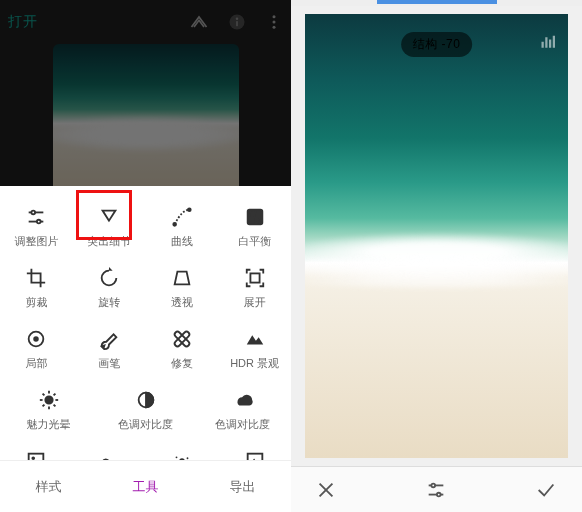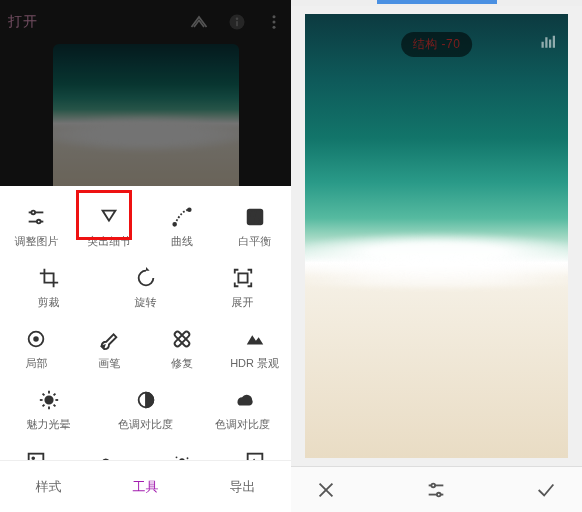--- a/index.html
+++ b/index.html
@@ -1,40 +1,40 @@
 <!DOCTYPE html>
 <html><head>
 <meta charset="utf-8">
 <style>
   * { margin: 0; padding: 0; box-sizing: border-box; }
   html, body { width: 582px; height: 512px; font-family: "PingFang SC", "Microsoft YaHei", sans-serif; background: #fff; }
   .root { display: flex; width: 582px; height: 512px; }
   
   .left { width: 291px; height: 512px; position: relative; background: #fff; }
   .left-top { height: 186px; background: #222; position: relative; }
-  .left-top-bar { height: 44px; display: flex; align-items: center; justify-content: space-between; padding: 0 8px; color: #f9a8d4; }
+  .left-top-bar { height: 44px; display: flex; align-items: center; justify-content: space-between; padding: 0 8px; color: #14b8a6; }
   .left-top-bar .lbl { font-size: 14px; letter-spacing: 1px; }
   .left-top-bar .r { display: flex; gap: 18px; align-items: center; }
   .left-img { position: absolute; left: 50%; transform: translateX(-50%); top: 44px; width: 186px; height: 142px; overflow: hidden; border-radius: 6px 6px 0 0; }
   .dimmer { position: absolute; inset: 0; background: rgba(0,0,0,0.55); }
   .grid { padding: 12px 0 0 0; }
   .row { display: flex; text-align: center; }
   .cell { flex: 1; display: flex; flex-direction: column; align-items: center; gap: 6px; padding: 8px 0 10px 0; position: relative; }
   .cell .ic { width: 22px; height: 22px; display: flex; align-items: center; justify-content: center; color: #333; }
   .cell .tx { font-size: 11px; color: #666; }
   .highlight { position: absolute; border: 3px solid #e11; pointer-events: none; }
   .bottom-tabs { position: absolute; bottom: 0; left: 0; right: 0; height: 52px; display: flex; border-top: 1px solid #eee; background: #fff; }
   .btab { flex: 1; display: flex; align-items: center; justify-content: center; font-size: 13px; color: #666; }
   .btab.active { color: #a21caf; }
   
   .right { width: 291px; height: 512px; position: relative; background: #f0f0f0; display: flex; flex-direction: column; }
   .right-top { height: 6px; background: #eee; position: relative; }
   .right-top .bluebar { position: absolute; top: 0; left: 50%; transform: translateX(-50%); width: 120px; height: 4px; background: #4a90e2; }
   .right-img { position: relative; flex: 1; margin: 8px 14px 8px 14px; overflow: hidden; }
-  .pill { position: absolute; top: 18px; left: 50%; transform: translateX(-50%); background: rgba(0,0,0,0.55); color: #7f1d1d; font-size: 12px; padding: 4px 12px; border-radius: 16px; letter-spacing: 0.5px; }
+  .pill { position: absolute; top: 18px; left: 50%; transform: translateX(-50%); background: rgba(0,0,0,0.55); color: #000000; font-size: 12px; padding: 4px 12px; border-radius: 16px; letter-spacing: 0.5px; }
   .histogram-ic { position: absolute; top: 20px; right: 10px; color: rgba(255,255,255,0.5); }
   .right-bottom { height: 46px; display: flex; align-items: center; justify-content: space-between; padding: 0 24px; border-top: 1px solid #ddd; background: #fafafa; }
   .rbtn { color: #555; }
   svg { display: block; }
   
   .beach { width: 100%; height: 100%; background: linear-gradient(180deg, #0c3a40 0%, #0e5a5a 15%, #12756a 28%, #2a9a88 38%, #56baa0 46%, #9cd6c0 50%, #ffffff 56%, #f5f0e5 60%, #e9dcc4 100%); position: relative; }
   .foam { position: absolute; left: -10%; width: 120%; height: 30px; background: radial-gradient(ellipse at center, rgba(255,255,255,0.95) 30%, rgba(255,255,255,0) 70%); filter: blur(2px); }
   .foam.f1 { top: 49%; height: 40px; }
   .foam.f2 { top: 54%; height: 28px; opacity: 0.8; }
   .foam.f3 { top: 58%; height: 18px; opacity: 0.6; }
@@ -136,20 +136,28 @@
           <span class="tx">剪裁</span>
         </div>
         <div class="cell">
           <span class="ic">
               <svg width="22" height="22" viewBox="0 0 24 24" stroke="#333" stroke-width="2" fill="none">
                 <path d="M20 12 A 8 8 0 1 1 12 4"></path>
                 <polyline points="12,0 12,4 16,4" fill="#333" stroke="none"></polyline>
               </svg>
             </span>
           <span class="tx">旋转</span>
+        </div>
+        <div class="cell">
+          <span class="ic">
+              <svg width="22" height="22" viewBox="0 0 24 24" stroke="#333" stroke-width="2" fill="none">
+                <polygon points="7,5 17,5 20,19 4,19"></polygon>
+              </svg>
+            </span>
+          <span class="tx">透视</span>
         </div>
         <div class="cell">
           <span class="ic">
               <svg width="22" height="22" viewBox="0 0 24 24" stroke="#333" stroke-width="2" fill="none">
                 <rect x="7" y="7" width="10" height="10"></rect>
                 <path d="M7 3h-4v4 M17 3h4v4 M7 21h-4v-4 M17 21h4v-4"></path>
               </svg>
             </span>
           <span class="tx">展开</span>
         </div>

